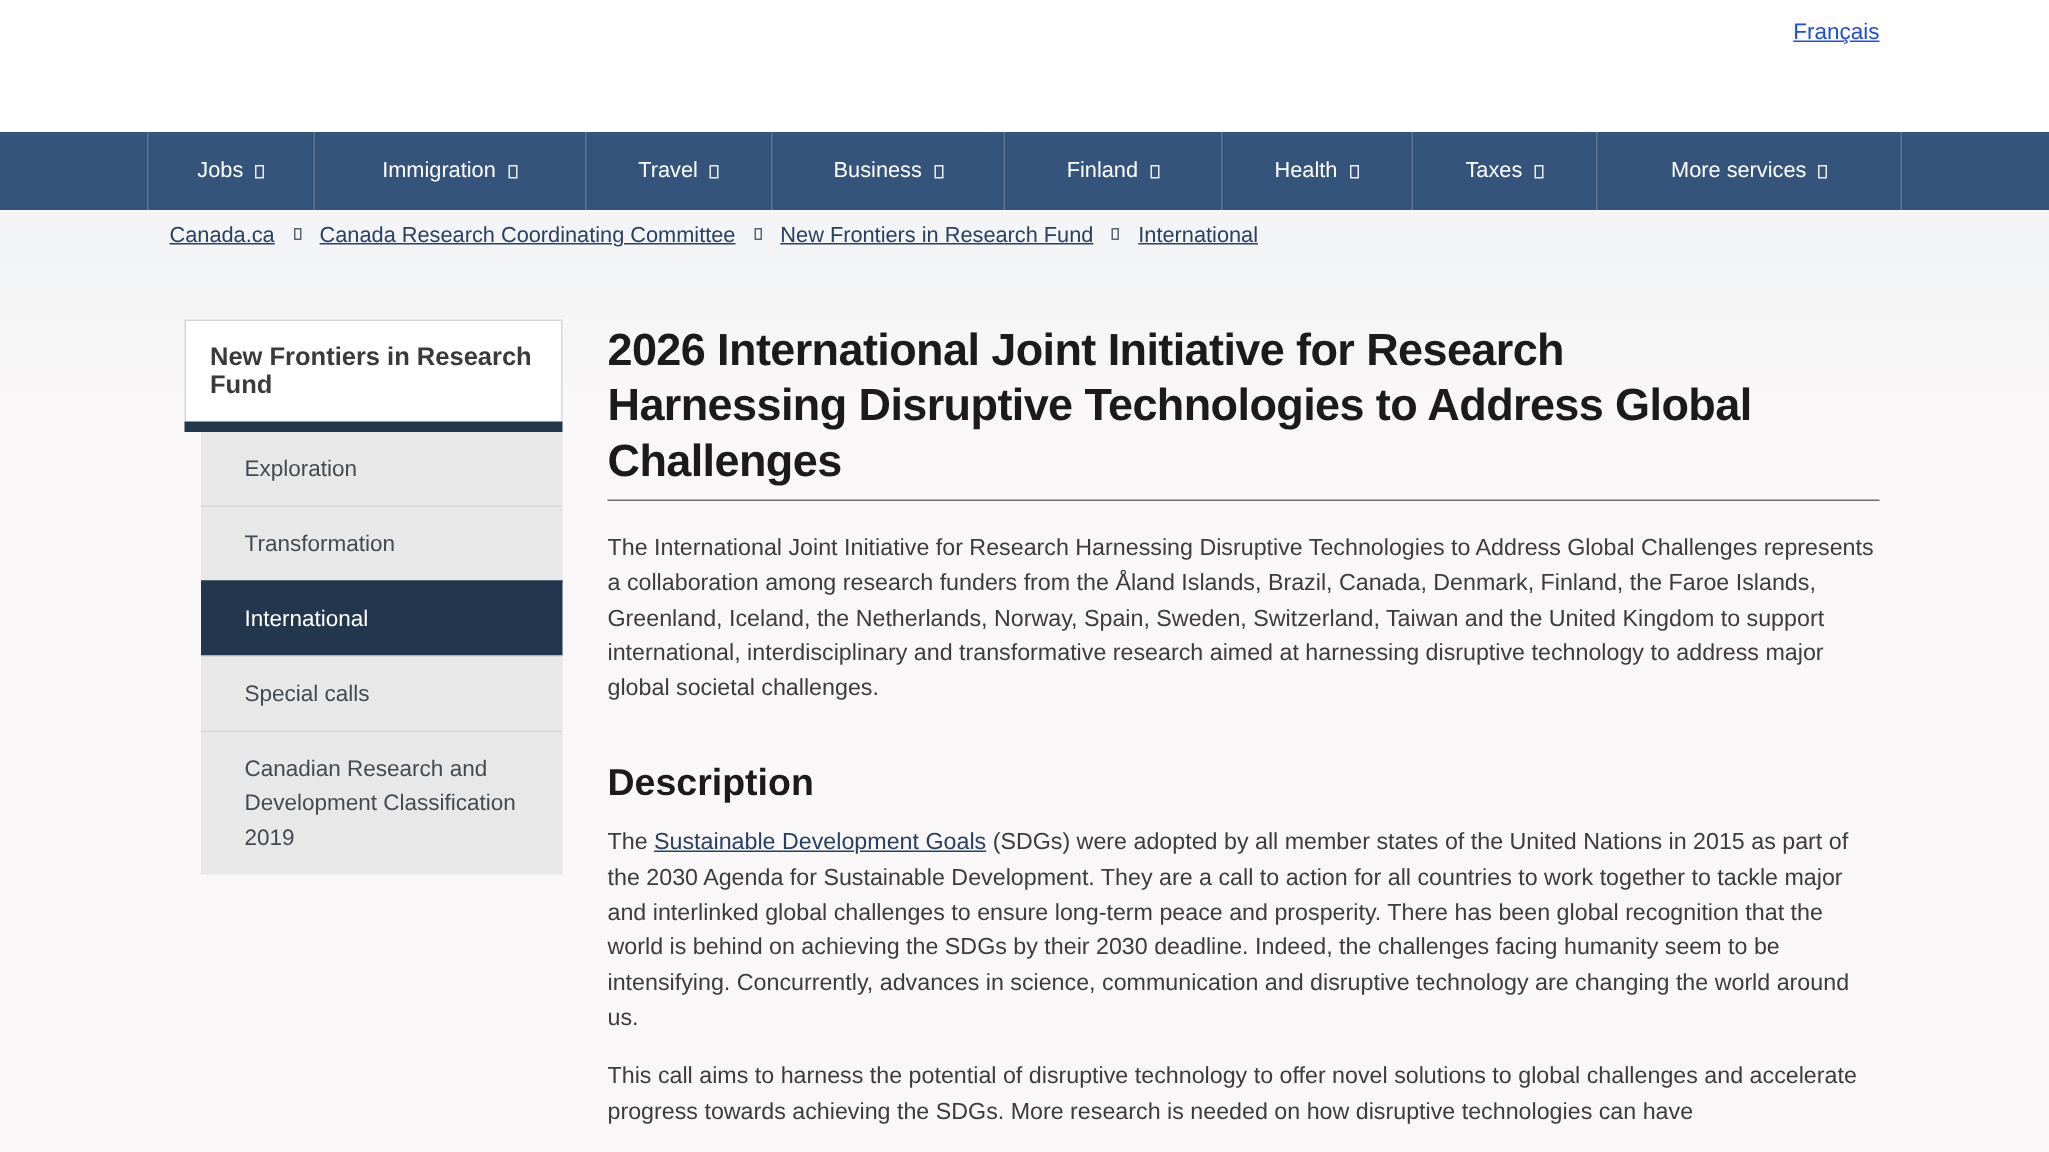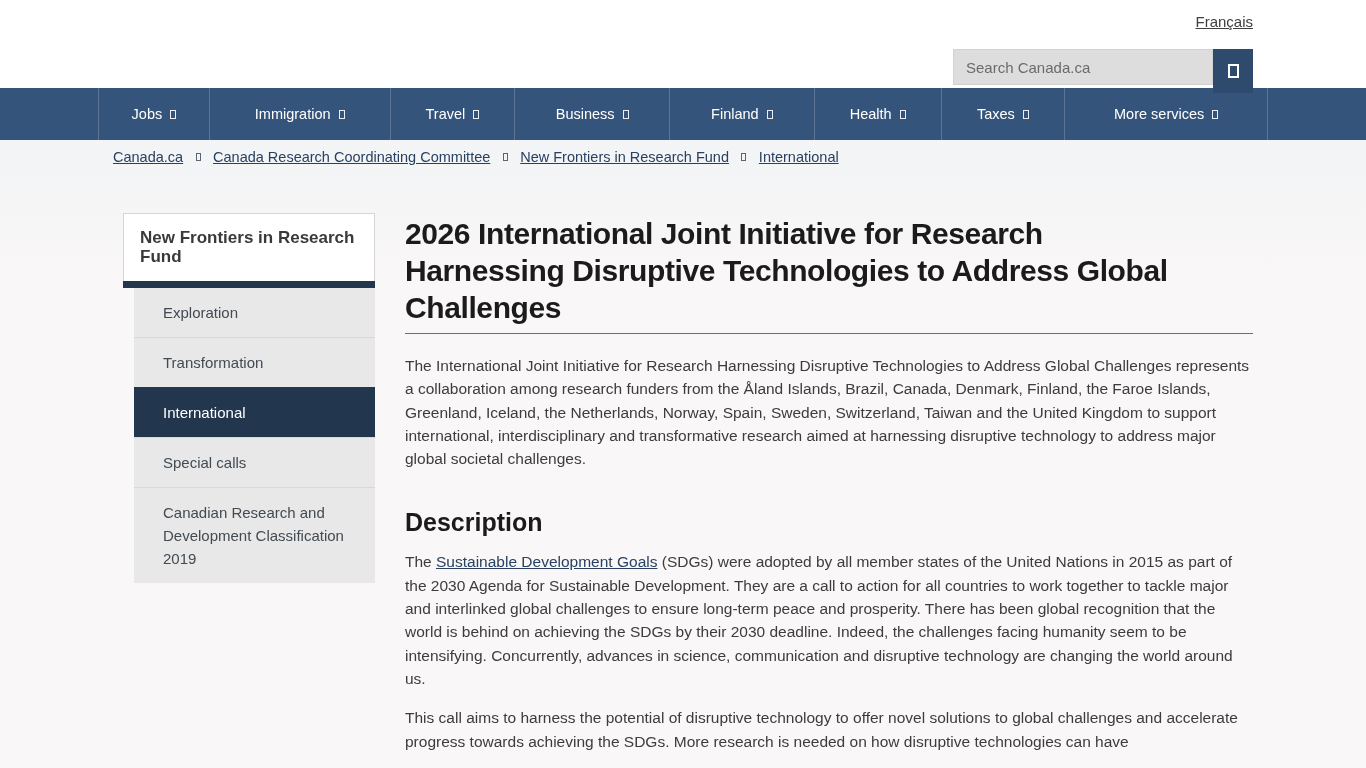--- a/index.html
+++ b/index.html
@@ -7,21 +7,21 @@
   body {
     font-family: "Liberation Sans", "DejaVu Sans", sans-serif;
     background: #ffffff;
     position: relative;
   }
 
   
   .top-band { position: relative; height: 88px; background: #ffffff; }
   .lang-link {
     position: absolute; top: 13px; right: 113px;
-    font-size: 15px; color: #404040; text-decoration: underline; cursor: pointer;
+    font-size: 15px; color: #1d4ed8; text-decoration: underline; cursor: pointer;
   }
   .search-wrap { position: absolute; top: 49px; right: 113px; display: flex; align-items: flex-start; }
   .search-input {
     width: 260px; height: 36px; border: 1px solid #d2d2d2; background: #dddddd;
     padding: 0 12px; font-size: 15px; color: #333; outline: none;
     font-family: "Liberation Sans", "DejaVu Sans", sans-serif;
   }
   .search-input::placeholder { color: #6b6b6b; opacity: 1; }
   .search-btn {
     width: 40px; height: 44px; border: none; background: #2e4a6d; cursor: pointer;
@@ -93,26 +93,20 @@
   .desc-h2 { margin-top: 38px; font-size: 25px; font-weight: bold; color: #1b1b1b; }
   .sdg-p { margin-top: 13px; }
   .call-p { margin-top: 16px; }
   .inline-link { color: #284162; text-decoration: underline; cursor: pointer; }
 </style>
 </head>
 <body>
 
 <div class="top-band">
   <a class="lang-link">Français</a>
-  <div class="search-wrap">
-    <input class="search-input" type="text" placeholder="Search Canada.ca" style="">
-    <button class="search-btn">
-      <span class="search-glyph"></span>
-    </button>
-  </div>
 </div>
 
 <nav class="mainnav">
   <div class="mainnav-inner">
     <a class="nav-item">
       <span class="nav-label">Jobs</span>
       <span class="box-glyph"></span>
     </a>
     <a class="nav-item">
       <span class="nav-label">Immigration</span>

